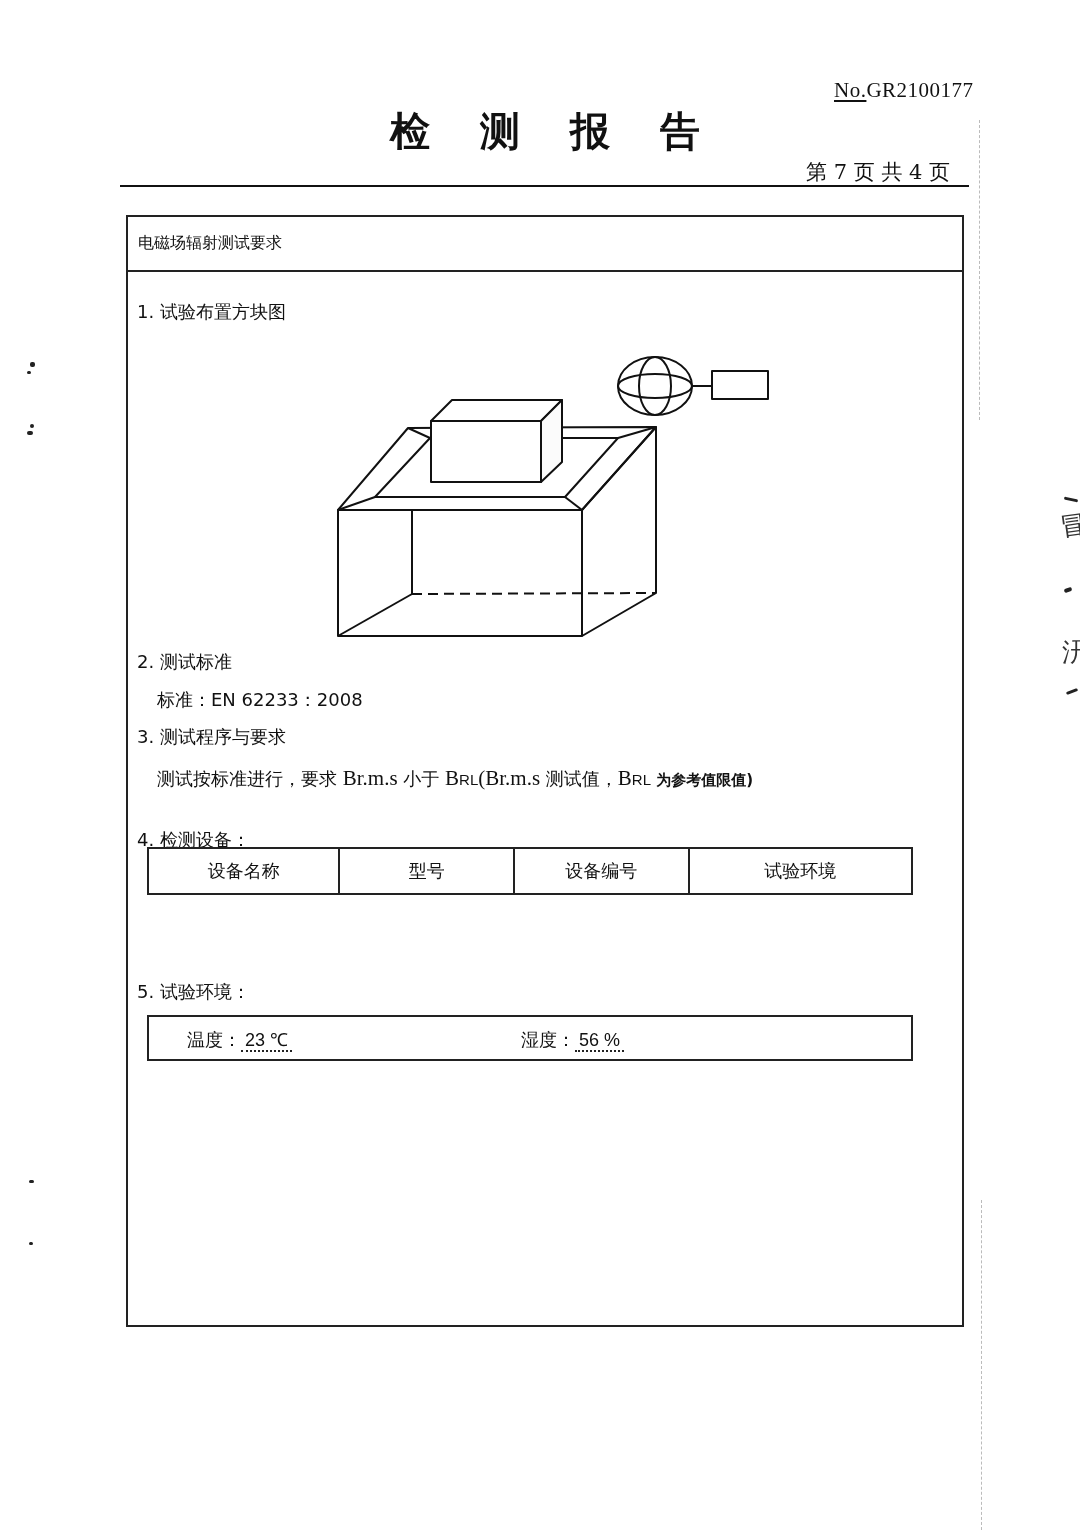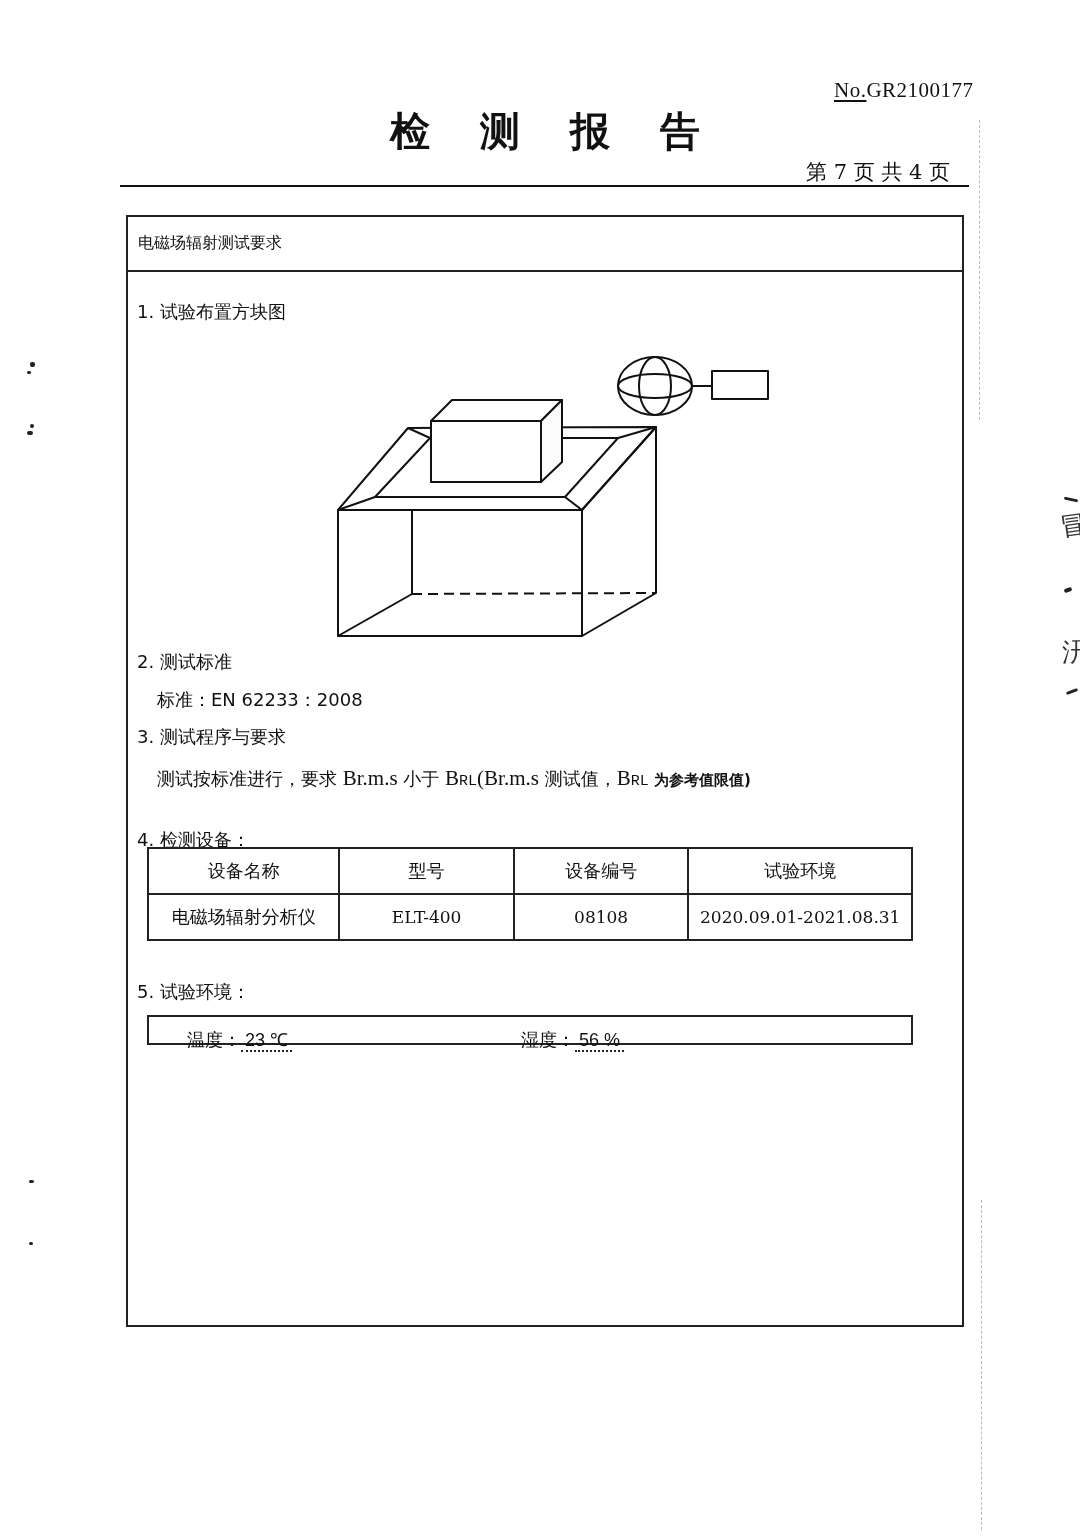--- a/index.html
+++ b/index.html
@@ -13,26 +13,26 @@
   .docno .no-prefix { text-decoration: underline; text-underline-offset: 3px; }
   .title { left: 390px; top: 104px; width: 310px; font-size: 40px; font-weight: bold; letter-spacing: 0; display:flex; justify-content: space-between; font-family: "DejaVu Sans", sans-serif; }
   .pageinfo { left: 806px; top: 158px; font-size: 21px; white-space: nowrap; font-family: "DejaVu Serif", serif; }
   .header-rule { left: 120px; top: 185px; width: 849px; height: 2px; background: #111; }
   .main-box { left: 126px; top: 215px; width: 838px; height: 1112px; border: 2px solid #222; box-sizing: border-box; }
   .box-title-rule { left: 126px; top: 270px; width: 838px; height: 2px; background: #222; }
   .box-title { left: 138px; top: 233px; font-size: 16px; font-family: "DejaVu Sans", sans-serif; }
   .sec { font-size: 18px; font-family: "DejaVu Sans", sans-serif; white-space: nowrap; }
   .body-line { font-size: 18px; font-family: "DejaVu Sans", sans-serif; white-space: nowrap; }
   .body-line .big { font-size: 21px; font-family: "Liberation Serif", serif; }
-  .body-line .sub { font-size: 15px; font-family: Liberation Mono, monospace; }
+  .body-line .sub { font-size: 15px; font-family: Liberation Sans, sans-serif; }
   .body-line .small { font-size: 15px; font-weight: bold; }
   table.equip { position: absolute; left: 147px; top: 847px; width: 766px; border-collapse: collapse; font-family: "DejaVu Sans", sans-serif; font-size: 18px; }
   table.equip td, table.equip th { border: 2px solid #222; height: 44px; text-align: center; font-weight: normal; padding: 0; font-family: Liberation Serif, serif; }
   table.equip td.mono { font-family: "DejaVu Serif", serif; font-size: 17px; }
-  .env-box { left: 147px; top: 1015px; width: 766px; height: 30px; border: 2px solid #222; box-sizing: border-box; font-family: "DejaVu Sans", sans-serif; font-size: 18px; }
+  .env-box { left: 147px; top: 1015px; width: 766px; height: 46px; border: 2px solid #222; box-sizing: border-box; font-family: "DejaVu Sans", sans-serif; font-size: 18px; }
   .env-item { position: absolute; top: 11px; white-space: nowrap; }
   .env-val { display: inline-block; border-bottom: 2px dotted #222; padding: 0 4px; line-height: 20px; font-family: "Liberation Sans", sans-serif; }
   .mark { position: absolute; background: #222; border-radius: 2px; }
   .dash-v { position: absolute; width: 1px; border-left: 1px dashed #bbb; }
 </style>
 </head>
 <body>
 
 <div class="abs docno"><span class="no-prefix">No.</span><span>GR2100177</span></div>
 
@@ -106,26 +106,20 @@
       <col style="width:175px">
       <col style="width:224px">
   </colgroup>
   <tbody>
       <tr>
     <th>设备名称</th>
     <th>型号</th>
     <th>设备编号</th>
     <th>试验环境</th>
   </tr>
-  <tr>
-    <td>电磁场辐射分析仪</td>
-    <td class="mono">ELT-400</td>
-    <td class="mono">08108</td>
-    <td class="mono">2020.09.01-2021.08.31</td>
-  </tr>
 </tbody>
   </table>
 
 <div class="abs sec" style="left:137px; top:980px;">5. 试验环境：</div>
 
 <div class="abs env-box">
   <div class="env-item" style="left:38px;">
     <span>温度：</span><span class="env-val">23  ℃</span>
   </div>
   <div class="env-item" style="left:372px;">

